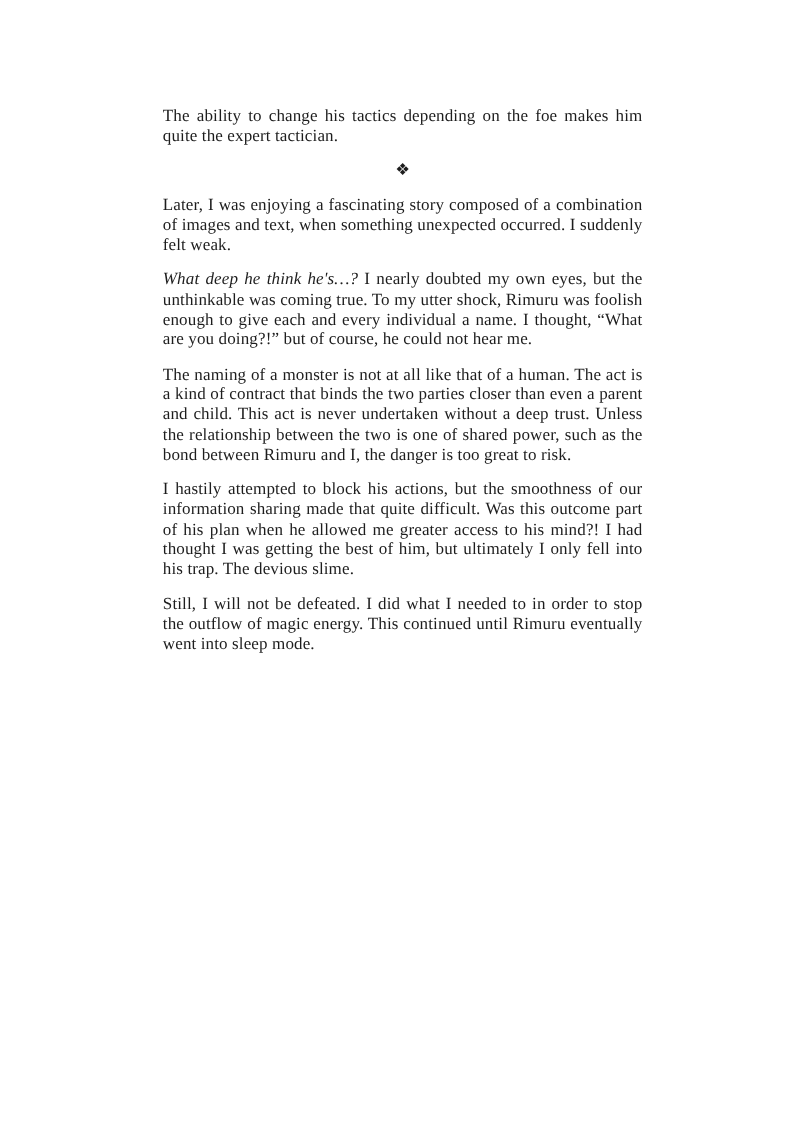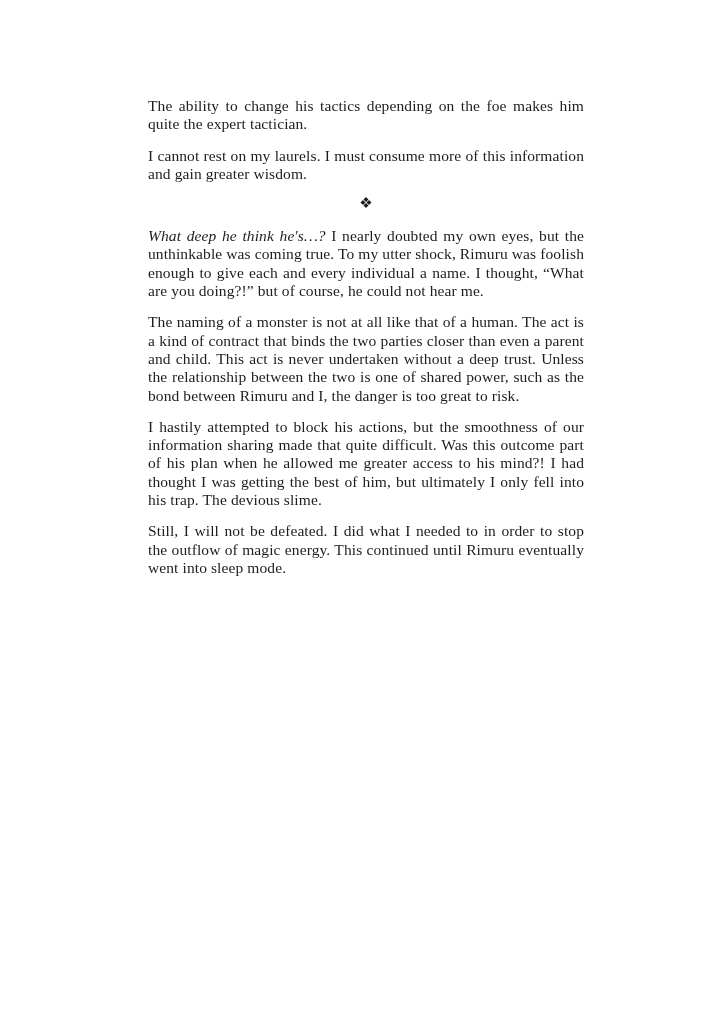--- a/index.html
+++ b/index.html
@@ -40,20 +40,20 @@
     font-family: "DejaVu Sans", sans-serif;
     color: var(--text-color, #1d1d1d);
   }
 </style>
 </head>
 <body>
 
 <div class="page">
   <div class="text-column">
     <p>The ability to change his tactics depending on the foe makes him quite the expert tactician.</p>
-    <p>I cannot rest on my laurels. I must consume more of this information and gain greater wisdom.</p>
     <div class="divider">❖</div>
+    <p>Later, I was enjoying a fascinating story composed of a combination of images and text, when something unexpected occurred. I suddenly felt weak.</p>
     <p><em class="italic-lead">What deep he think he's…?</em><span> I nearly doubted my own eyes, but the unthinkable was coming true. To my utter shock, Rimuru was foolish enough to give each and every individual a name. I thought, “What are you doing?!” but of course, he could not hear me.</span></p>
     <p>The naming of a monster is not at all like that of a human. The act is a kind of contract that binds the two parties closer than even a parent and child. This act is never undertaken without a deep trust. Unless the relationship between the two is one of shared power, such as the bond between Rimuru and I, the danger is too great to risk.</p>
     <p>I hastily attempted to block his actions, but the smoothness of our information sharing made that quite difficult. Was this outcome part of his plan when he allowed me greater access to his mind?! I had thought I was getting the best of him, but ultimately I only fell into his trap. The devious slime.</p>
     <p>Still, I will not be defeated. I did what I needed to in order to stop the outflow of magic energy. This continued until Rimuru eventually went into sleep mode.</p>
   </div>
 </div>
 
 </body></html>

